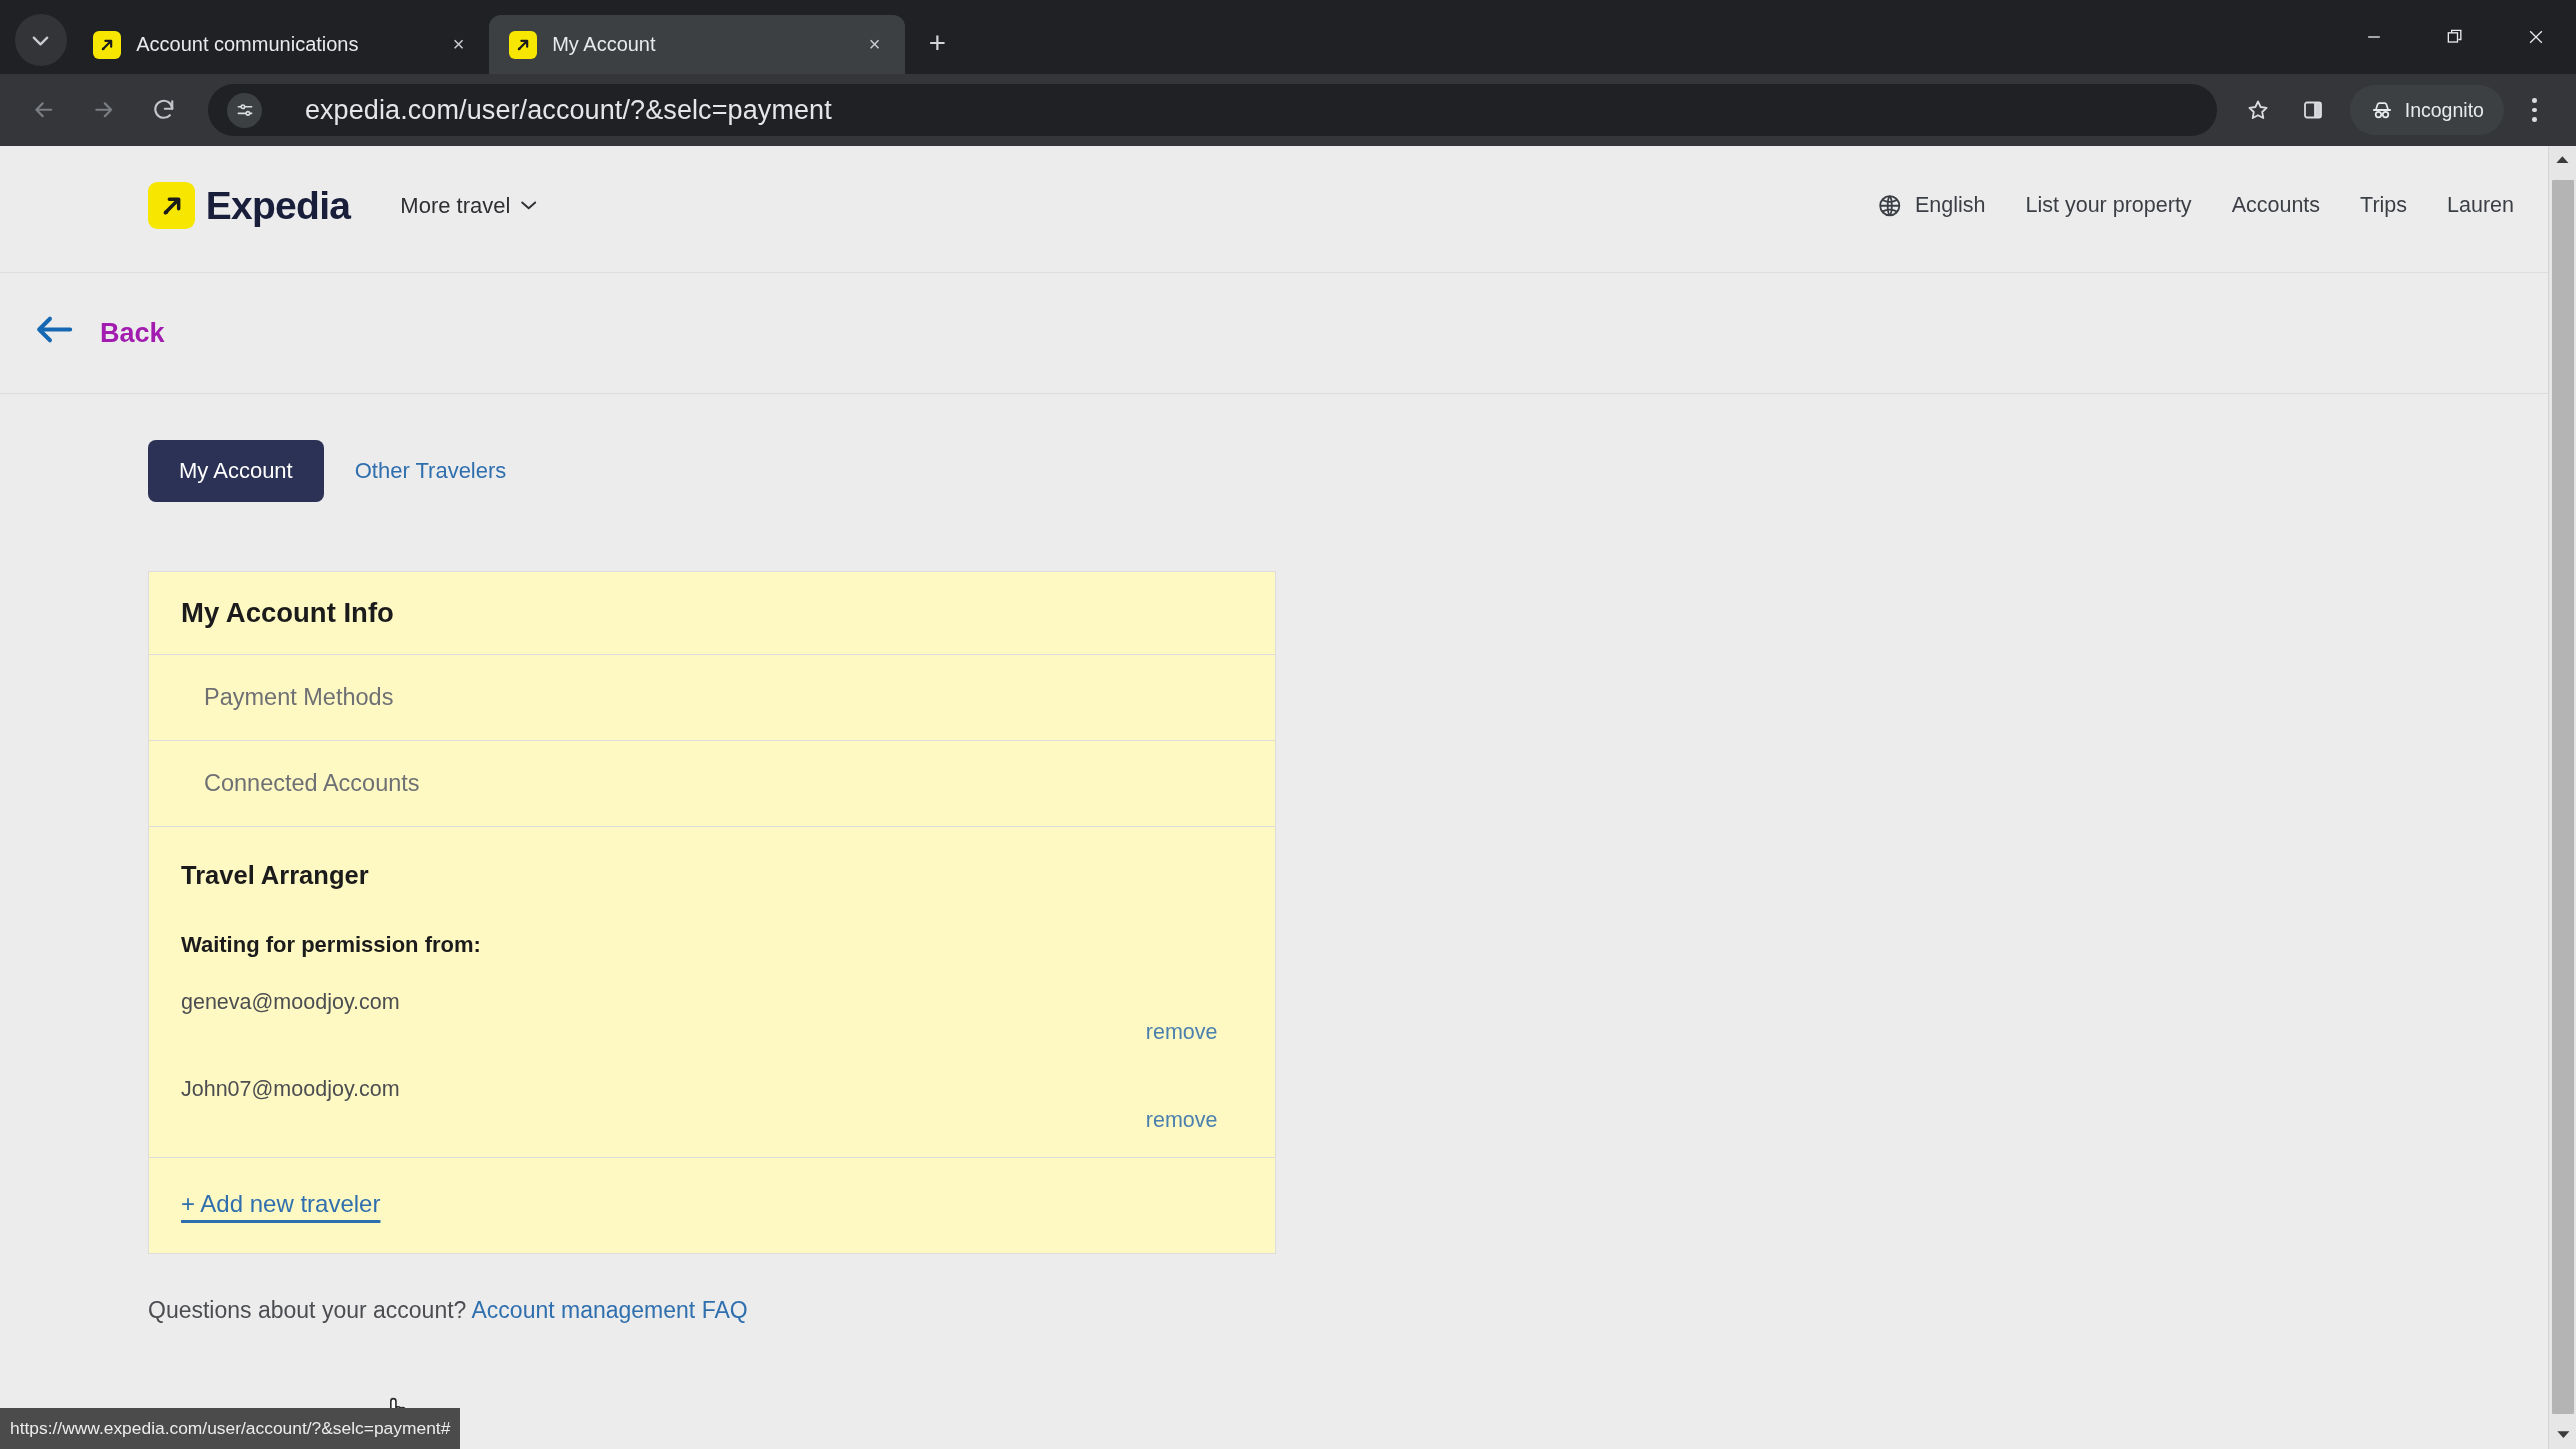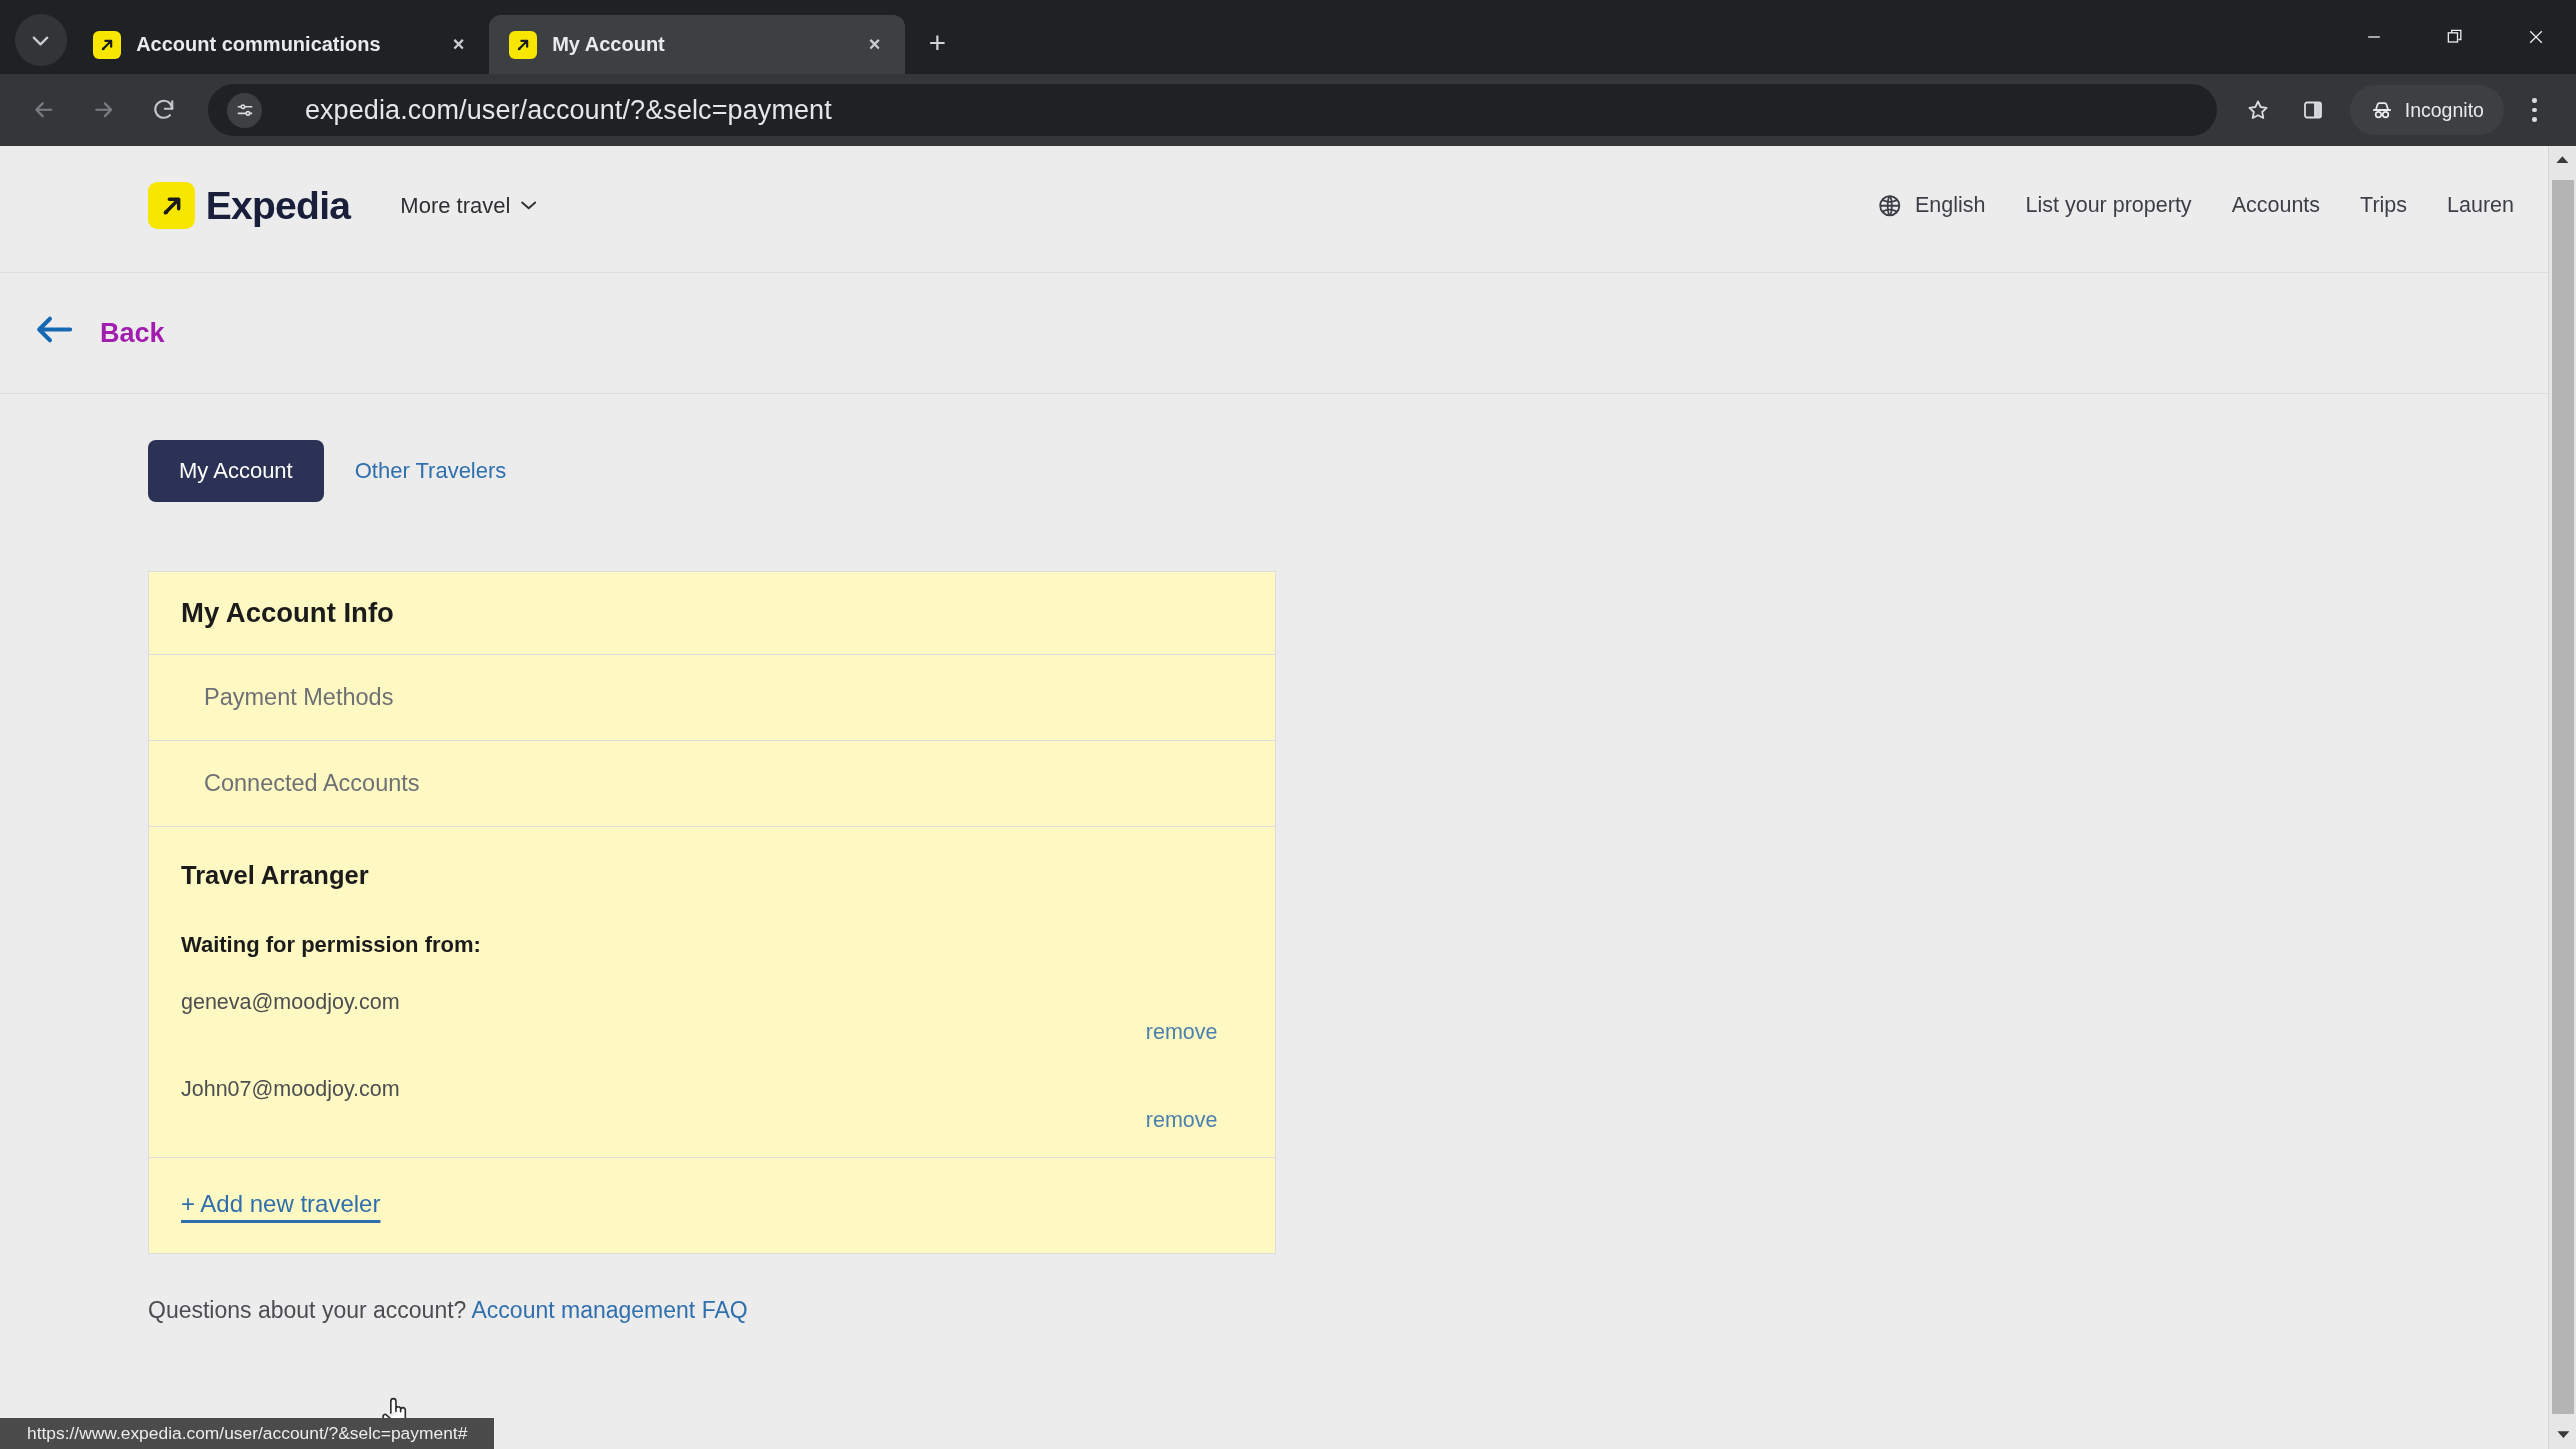--- a/index.html
+++ b/index.html
@@ -23,21 +23,21 @@
     background: #333438; margin: 0 6.7px 8px 8px;
     display: flex; align-items: center; justify-content: center;
     flex: none;
   }
   .tab-search svg { width: 23px; height: 23px; }
 
   .tab {
     height: 59px; min-width: 416px; max-width: 429px;
     border-radius: 12px 12px 0 0;
     display: flex; align-items: center;
-    padding: 0 14.8px 0 20px; position: relative; flex: none; font-weight: bold;
+    padding: 0 14.8px 0 20px; position: relative; flex: none;
   }
   .tab.inactive { background: #202124; }
   .tab.active { background: #3c4043; }
 
   .favicon {
     width: 28px; height: 28px; border-radius: 6px;
     background: #f6e600; flex: none;
     display: flex; align-items: center; justify-content: center;
     margin-right: 14.8px; position: relative;
   }
@@ -201,23 +201,23 @@
   }
 
   .page-foot { margin-top: 43px; font-size: 23px; color: #4b4d51; }
   .page-foot a { color: #2f6fae; text-decoration: none; }
 
   
   .cursor { position: absolute; left: 382px; top: 1249px; width: 29.5px; height: 42px; pointer-events: none; }
 
   
   .statusbar {
-    position: absolute; left: 0; bottom: 0; height: 31px;
+    position: absolute; left: 0; bottom: 0; height: 41px;
     background: #4b4b4b; color: #ececed; font-size: 17.4px;
-    display: flex; align-items: center; padding: 0 27px; max-width: 644px;
+    display: flex; align-items: center; padding: 0 10px; max-width: 644px;
   }
 
   
   .scrollbar {
     position: absolute; right: 0; top: 0; width: 28px; height: 1303px;
     background: #e6e6e6; border-left: 0.7px solid #d4d4d4;
   }
   .sb-arrow {
     height: 28px; display: flex; align-items: center; justify-content: center;
   }

